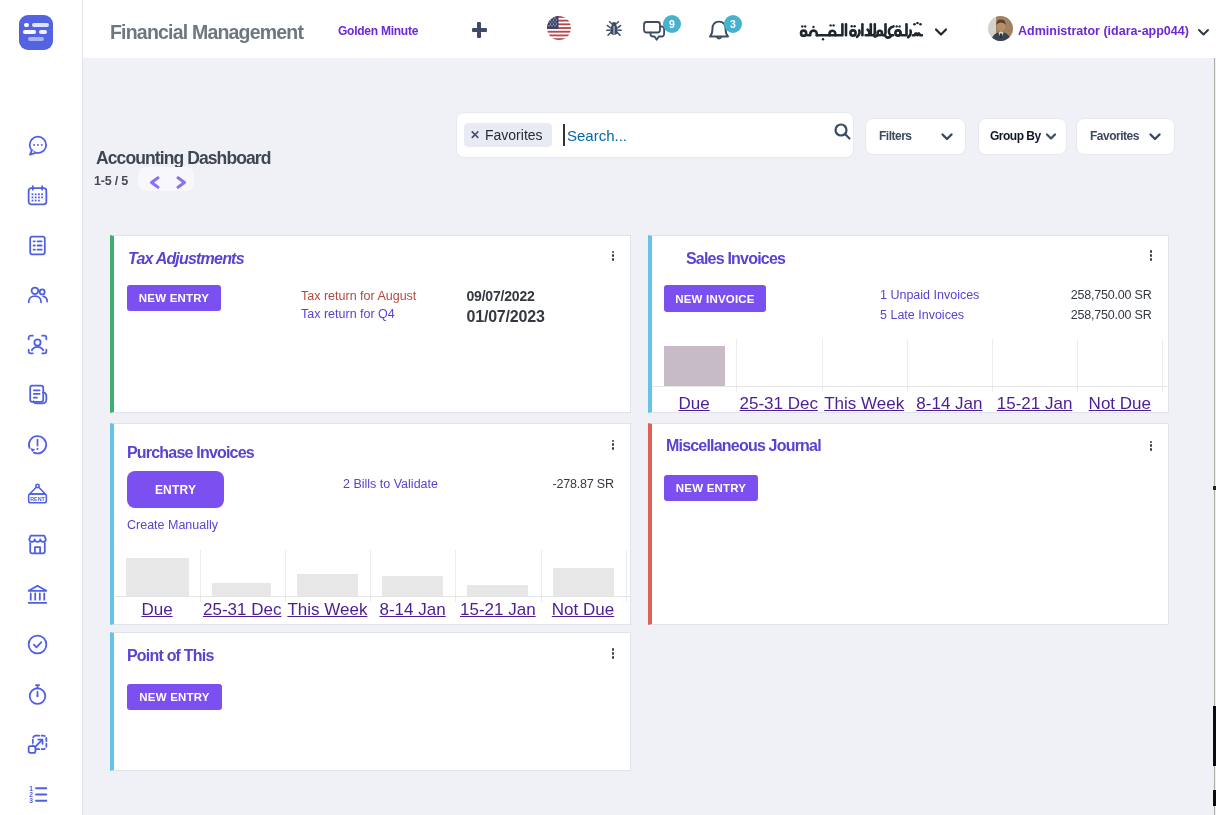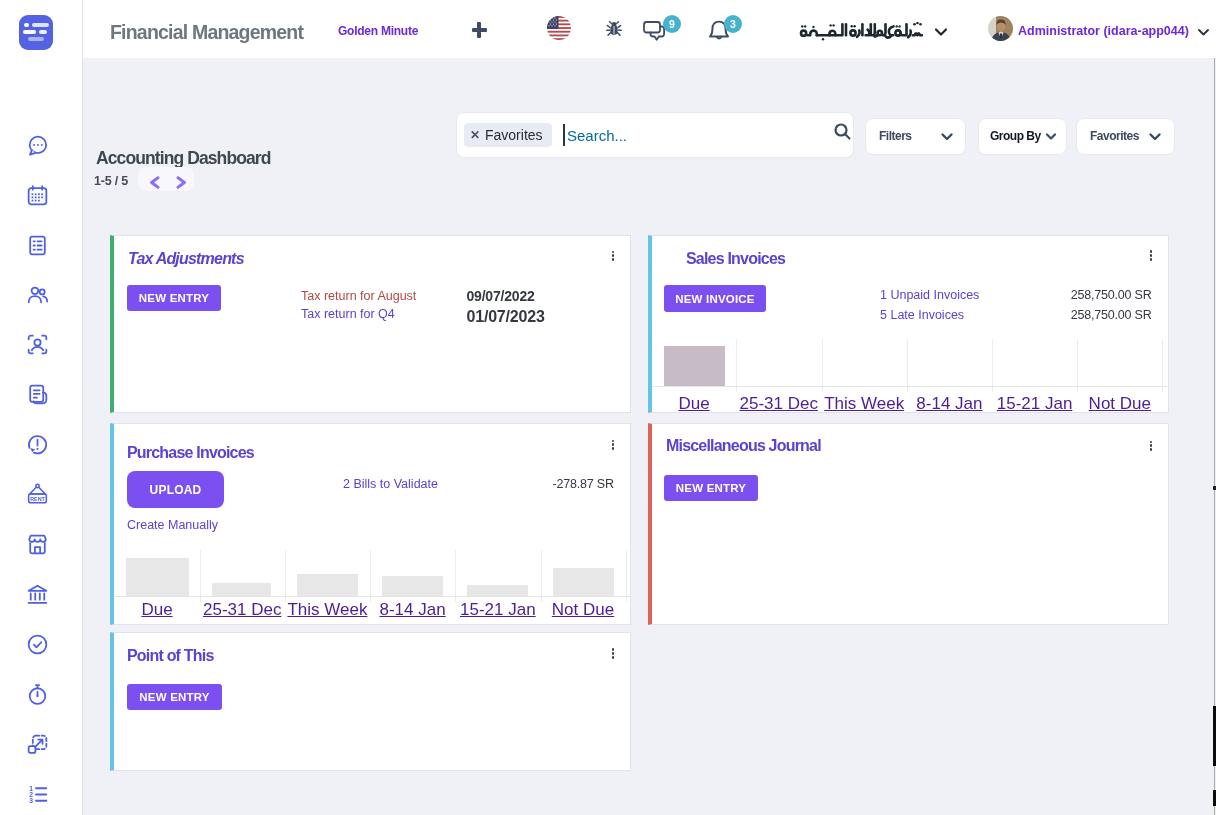--- a/index.html
+++ b/index.html
@@ -360,21 +360,21 @@
 <div class="xlab" style="left:1034.6px;top:394px;">15-21 Jan</div>
 <div class="xlab" style="left:1119.8px;top:394px;">Not Due</div>
 
 <div class="card" style="left:110px;top:423px;width:521px;height:202px;border-left-color:#64c3e8;"></div>
 <div class="card-title" style="left:127px;top:435.5px;margin-top:8px;">Purchase Invoices</div>
 <div class="kebab" style="left:611.5px;top:439.5px;">
     <span></span>
     <span></span>
     <span></span>
   </div>
-<div class="btn-purple" style="left:127px;top:471px;width:97px;height:37px;border-radius:8px;font-size:12px;letter-spacing:.2px;">UPLOAD</div>
+<div class="btn-purple" style="left:127px;top:471px;width:97px;height:37px;border-radius:8px;font-size:12px;letter-spacing:.2px;">ENTRY</div>
 <div class="abs" style="left:127px;top:517.5px;font-size:12.5px;color:#5b42d1;">Create Manually</div>
 <div class="rowname" style="left:343px;top:477px;color:#5b42d1;">2 Bills to Validate</div>
 <div class="rowval" style="left:552.5px;top:477px;">-278.87 SR</div>
 <div class="gridv" style="left:199.7px;top:550px;height:52px;"></div>
 <div class="gridv" style="left:284.9px;top:550px;height:52px;"></div>
 <div class="gridv" style="left:370.1px;top:550px;height:52px;"></div>
 <div class="gridv" style="left:455.3px;top:550px;height:52px;"></div>
 <div class="gridv" style="left:540.5px;top:550px;height:52px;"></div>
 <div class="gridv" style="left:625.7px;top:550px;height:52px;"></div>
 <div class="baseline" style="left:114.5px;top:596px;width:515px;"></div>

